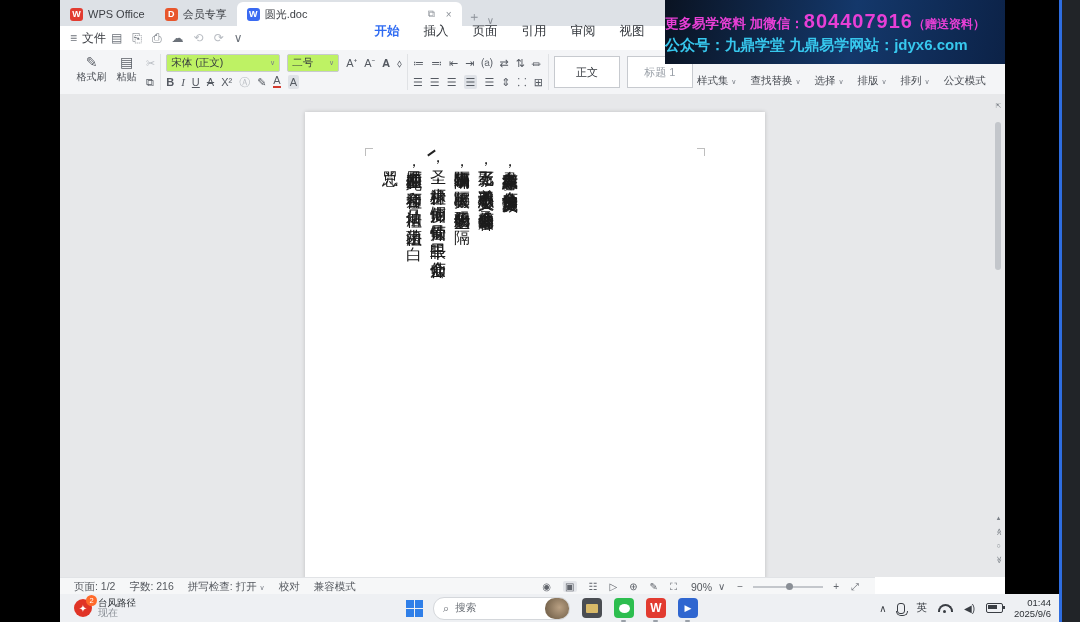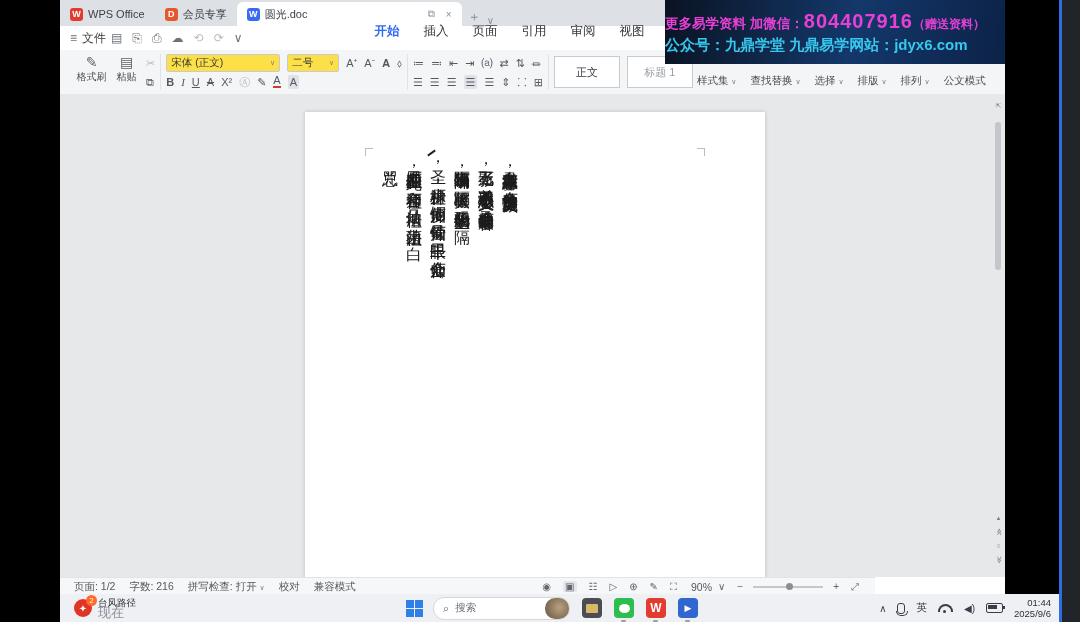--- a/index.html
+++ b/index.html
@@ -20,21 +20,21 @@
   #menurow .mi{margin:0 5px;color:#6c727a;font-size:12px;}
   .mtab{margin:0 12px;font-size:12.5px;color:#33373d;}
   .mtab.active{color:#2f6bf2;font-weight:bold;border-bottom:2px solid #2f6bf2;padding-bottom:11px;}
   
   #ribbon{left:0;top:50px;width:945px;height:44px;background:#f4f5f7;border-bottom:1px solid #dcdee1;
           display:flex;align-items:stretch;color:#4a4e55;}
   .rbig{width:35px;text-align:center;padding-top:4px;font-size:10px;color:#4a4e55;}
   .rbig .bicon{font-size:14px;display:block;line-height:16px;color:#5a5e66;}
   .rcol{display:flex;flex-direction:column;justify-content:space-around;padding:3px 2px;font-size:11px;}
   .rrow{display:flex;align-items:center;gap:7px;height:18px;}
-  .combo{background:#fde047;border:1px solid #c7cacf;border-radius:2px;font-size:10.5px;color:#34383e;
+  .combo{background:#bef264;border:1px solid #c7cacf;border-radius:2px;font-size:10.5px;color:#34383e;
          padding:0 4px;height:16px;display:flex;align-items:center;justify-content:space-between;}
   .ric{font-size:11px;color:#555a62;line-height:14px;}
   .ric.active{background:#dfe2e7;border-radius:2px;padding:0 2px;}
   .caret{font-size:7px;color:#7a7f87;}
   .vsep{width:1px;background:#e0e2e5;margin:4px 3px;}
   .stylebox{background:#fff;border:1px solid #c7cacf;width:64px;height:30px;display:flex;align-items:center;
             justify-content:center;font-size:11px;color:#34383e;}
   .rlabels{font-size:10.5px;color:#4a4e55;display:flex;gap:14px;align-items:center;}
   
   #banner{left:665px;top:0;width:340px;height:64px;z-index:60;
@@ -68,21 +68,21 @@
   #zoomknob{position:absolute;left:33px;top:-3px;width:7px;height:7px;border-radius:50%;background:#8a8f96;}
   
   #taskbar{left:60px;top:594px;width:999px;height:28px;background:#eef0f3;display:flex;align-items:center;}
   #weather{display:flex;align-items:center;gap:6px;margin-left:14px;}
   #wicon{width:18px;height:18px;border-radius:50%;background:#e03426;color:#fff;font-size:10px;
          display:flex;align-items:center;justify-content:center;position:relative;}
   #wbadge{position:absolute;top:-4px;right:-5px;width:11px;height:11px;border-radius:50%;background:#ff6a2b;
           color:#fff;font-size:7.5px;display:flex;align-items:center;justify-content:center;}
   #wtxt{display:flex;flex-direction:column;line-height:10px;}
   #wtitle{font-size:9.5px;color:#2e3237;}
-  #wsub{font-size:13px;color:#8a8f96;}
+  #wsub{font-size:10px;color:#8a8f96;}
   #startbtn{margin-left:270px;width:17px;height:17px;display:grid;grid-template-columns:8px 8px;grid-gap:1px;}
   #startbtn div{background:#2f7fe8;width:8px;height:8px;}
   #searchpill{margin-left:10px;width:135px;height:21px;background:#fff;border:1px solid #d4d7db;border-radius:11px;
               display:flex;align-items:center;font-size:10.5px;color:#6a6f76;overflow:hidden;}
   #searchpill .q{margin:0 6px 0 9px;font-size:11px;}
   #bird{margin-left:auto;width:24px;height:21px;background:radial-gradient(circle at 60% 45%,#b9a083,#7d6a52 70%);
         border-radius:10px 0 0 10px;}
   .appic{width:20px;height:20px;margin-left:12px;border-radius:4px;display:flex;align-items:center;
          justify-content:center;position:relative;}
   .appdot{position:absolute;bottom:-4px;left:7px;width:5px;height:2px;border-radius:2px;background:#9aa0a8;}

